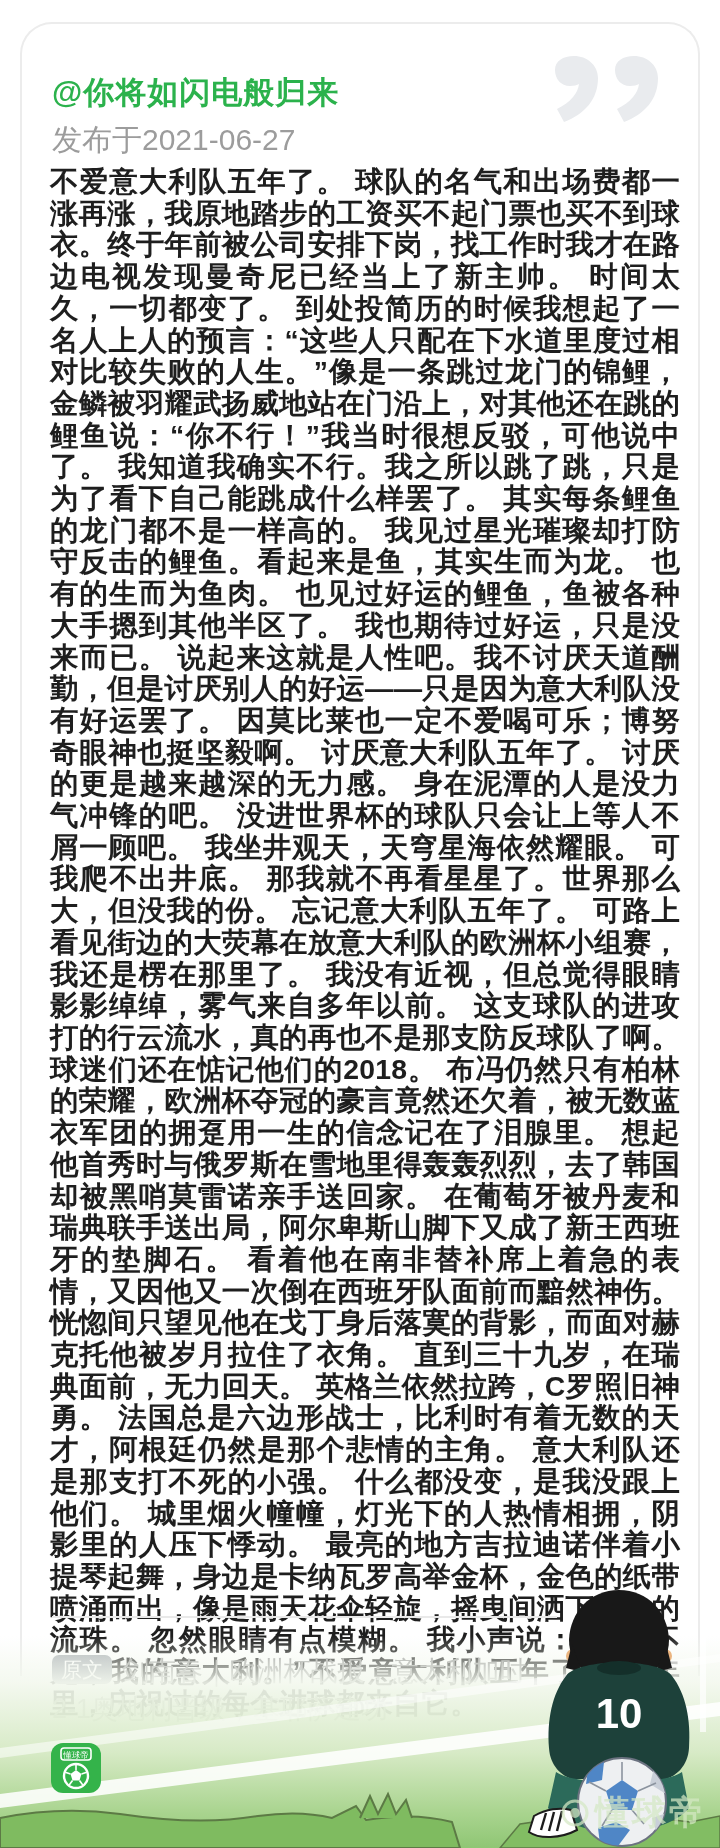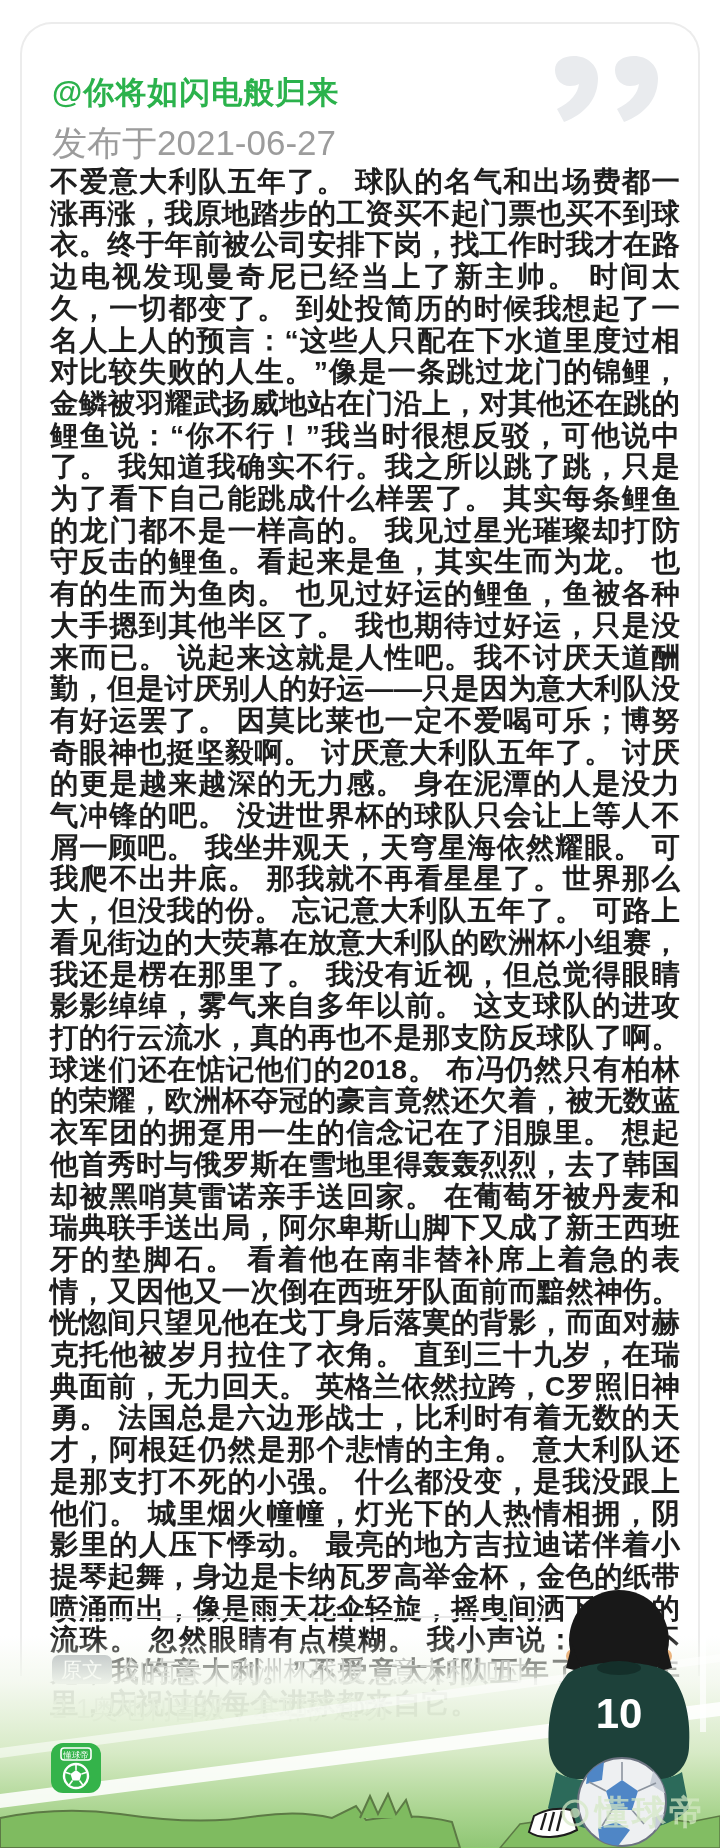--- a/index.html
+++ b/index.html
@@ -2,21 +2,21 @@
 <html><head>
 <meta charset="utf-8">
 <style>
   html,body{margin:0;padding:0;background:#ffffff;}
   .page{position:relative;width:720px;height:1848px;background:#ffffff;overflow:hidden;
         font-family:"Liberation Sans","DejaVu Sans",sans-serif;}
   
   .card{position:absolute;left:20px;top:22px;width:680px;height:1654px;box-sizing:border-box;
         border:2px solid #ececec;border-bottom:none;border-radius:32px 32px 0 0;background:transparent;z-index:1;}
   .username{position:absolute;left:30px;top:48px;font-size:31px;font-weight:bold;color:#2bb24c;letter-spacing:1px;}
-  .pub-date{position:absolute;left:30px;top:96px;font-size:35px;color:#9c9c9c;}
+  .pub-date{position:absolute;left:30px;top:96px;font-size:30px;color:#9c9c9c;}
   .quote-ico{position:absolute;right:38px;top:30px;width:106px;height:72px;}
   .body-text{position:absolute;left:28px;top:142px;width:630px;font-size:28.4px;line-height:31.7px;
              font-weight:bold;color:#1e1e1e;text-align:justify;letter-spacing:0.2px;}
   .divider{position:absolute;left:30px;top:1592px;width:505px;height:2px;background:#e9e9e9;}
   .source{position:absolute;left:30px;top:1628px;width:480px;font-size:27px;line-height:38px;color:#9b9b9b;z-index:3;}
   .badge{display:inline-block;background:#aeb3b8;color:#ffffff;font-size:21px;line-height:21px;
          padding:4px 9px;border-radius:7px;margin-right:10px;vertical-align:3px;}
   
   .footer{position:absolute;left:0;bottom:0;width:720px;height:212px;z-index:2;
           background:linear-gradient(180deg, rgba(255,255,255,0) 0%, rgba(243,248,238,0.9) 22%,

